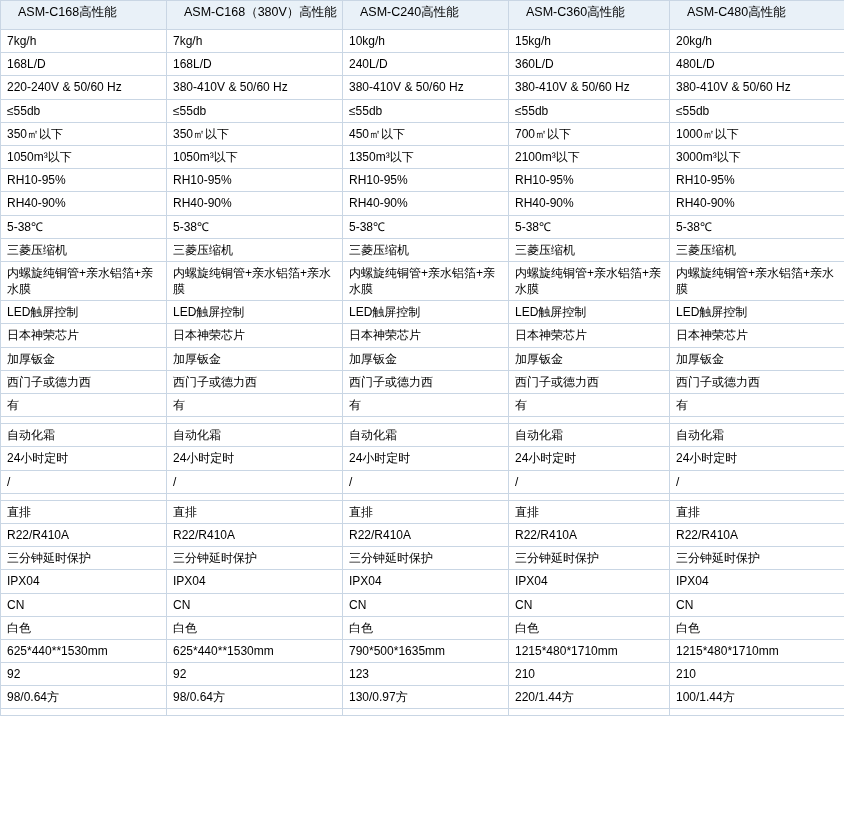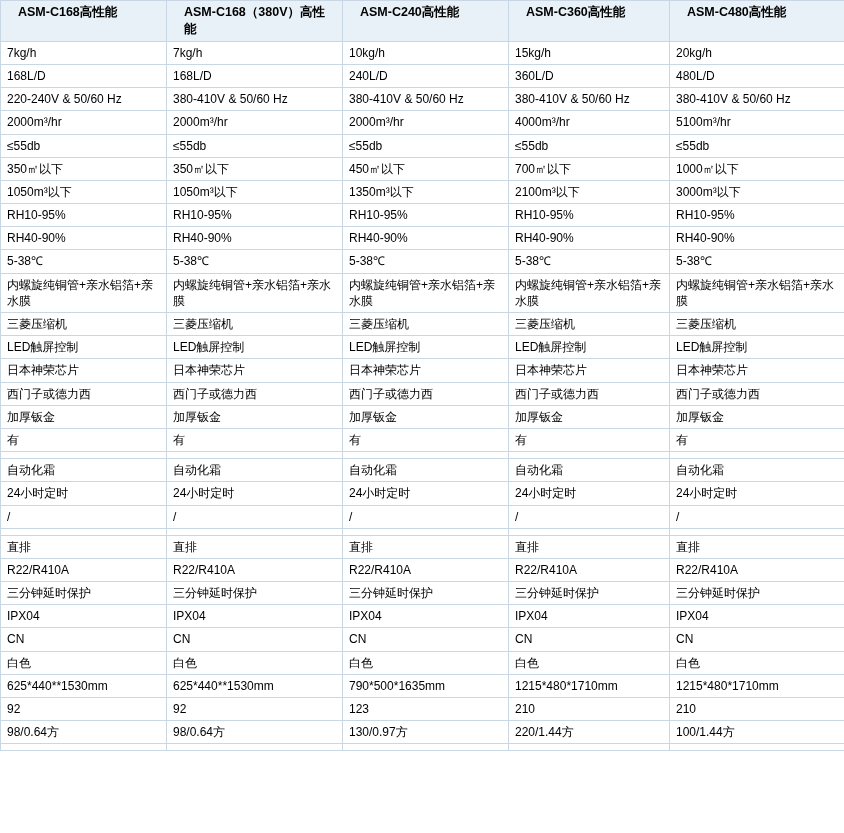--- a/index.html
+++ b/index.html
@@ -30,21 +30,21 @@
   table.spec-table td {
     border: 1px solid #c9d6e4;
     padding: 3px 5px 3px 6px;
     vertical-align: top;
     text-align: left;
     line-height: 1.35;
     word-break: break-word;
   }
   table.spec-table thead th {
     background: #e9f1f8;
-    font-weight: bold;
+    font-weight: normal;
     font-size: 12.5px;
     height: 22px;
     color: #000;
     padding-left: 17px;
   }
   table.spec-table tbody td {
     background: #ffffff;
     font-weight: normal;
   }
 </style>
@@ -84,27 +84,20 @@
         <td>480L/D</td>
       </tr>
       <tr>
         <td>220-240V &amp; 50/60 Hz</td>
         <td>380-410V &amp; 50/60 Hz</td>
         <td>380-410V &amp; 50/60 Hz</td>
         <td>380-410V &amp; 50/60 Hz</td>
         <td>380-410V &amp; 50/60 Hz</td>
       </tr>
       <tr>
-        <td>2000m³/hr</td>
-        <td>2000m³/hr</td>
-        <td>2000m³/hr</td>
-        <td>4000m³/hr</td>
-        <td>5100m³/hr</td>
-      </tr>
-      <tr>
         <td>≤55db</td>
         <td>≤55db</td>
         <td>≤55db</td>
         <td>≤55db</td>
         <td>≤55db</td>
       </tr>
       <tr>
         <td>350㎡以下</td>
         <td>350㎡以下</td>
         <td>450㎡以下</td>
@@ -133,60 +126,60 @@
         <td>RH40-90%</td>
       </tr>
       <tr>
         <td>5-38℃</td>
         <td>5-38℃</td>
         <td>5-38℃</td>
         <td>5-38℃</td>
         <td>5-38℃</td>
       </tr>
       <tr>
-        <td>内螺旋纯铜管+亲水铝箔+亲水膜</td>
-        <td>内螺旋纯铜管+亲水铝箔+亲水膜</td>
-        <td>内螺旋纯铜管+亲水铝箔+亲水膜</td>
-        <td>内螺旋纯铜管+亲水铝箔+亲水膜</td>
-        <td>内螺旋纯铜管+亲水铝箔+亲水膜</td>
-      </tr>
-      <tr>
-        <td>三菱压缩机</td>
-        <td>三菱压缩机</td>
-        <td>三菱压缩机</td>
-        <td>三菱压缩机</td>
-        <td>三菱压缩机</td>
-      </tr>
-      <tr>
-        <td>LED触屏控制</td>
-        <td>LED触屏控制</td>
-        <td>LED触屏控制</td>
-        <td>LED触屏控制</td>
-        <td>LED触屏控制</td>
-      </tr>
-      <tr>
-        <td>日本神荣芯片</td>
-        <td>日本神荣芯片</td>
-        <td>日本神荣芯片</td>
-        <td>日本神荣芯片</td>
-        <td>日本神荣芯片</td>
-      </tr>
-      <tr>
-        <td>西门子或德力西</td>
-        <td>西门子或德力西</td>
-        <td>西门子或德力西</td>
-        <td>西门子或德力西</td>
-        <td>西门子或德力西</td>
-      </tr>
-      <tr>
-        <td>加厚钣金</td>
-        <td>加厚钣金</td>
-        <td>加厚钣金</td>
-        <td>加厚钣金</td>
-        <td>加厚钣金</td>
+        <td>三菱压缩机</td>
+        <td>三菱压缩机</td>
+        <td>三菱压缩机</td>
+        <td>三菱压缩机</td>
+        <td>三菱压缩机</td>
+      </tr>
+      <tr>
+        <td>内螺旋纯铜管+亲水铝箔+亲水膜</td>
+        <td>内螺旋纯铜管+亲水铝箔+亲水膜</td>
+        <td>内螺旋纯铜管+亲水铝箔+亲水膜</td>
+        <td>内螺旋纯铜管+亲水铝箔+亲水膜</td>
+        <td>内螺旋纯铜管+亲水铝箔+亲水膜</td>
+      </tr>
+      <tr>
+        <td>LED触屏控制</td>
+        <td>LED触屏控制</td>
+        <td>LED触屏控制</td>
+        <td>LED触屏控制</td>
+        <td>LED触屏控制</td>
+      </tr>
+      <tr>
+        <td>日本神荣芯片</td>
+        <td>日本神荣芯片</td>
+        <td>日本神荣芯片</td>
+        <td>日本神荣芯片</td>
+        <td>日本神荣芯片</td>
+      </tr>
+      <tr>
+        <td>加厚钣金</td>
+        <td>加厚钣金</td>
+        <td>加厚钣金</td>
+        <td>加厚钣金</td>
+        <td>加厚钣金</td>
+      </tr>
+      <tr>
+        <td>西门子或德力西</td>
+        <td>西门子或德力西</td>
+        <td>西门子或德力西</td>
+        <td>西门子或德力西</td>
+        <td>西门子或德力西</td>
       </tr>
       <tr>
         <td>有</td>
         <td>有</td>
         <td>有</td>
         <td>有</td>
         <td>有</td>
       </tr>
       <tr>
         <td></td>

